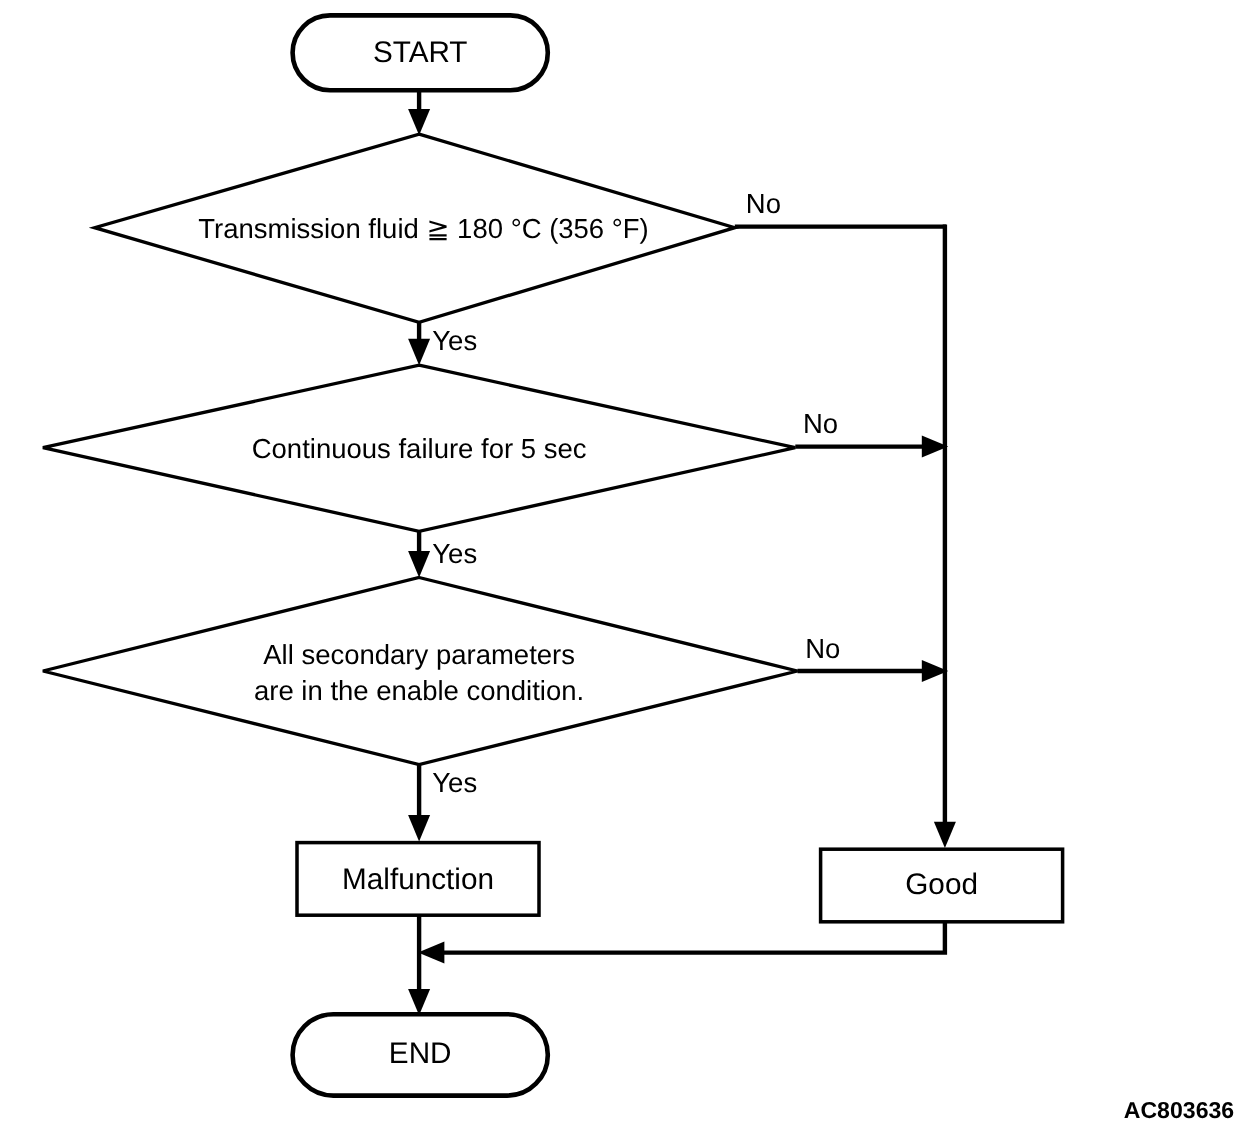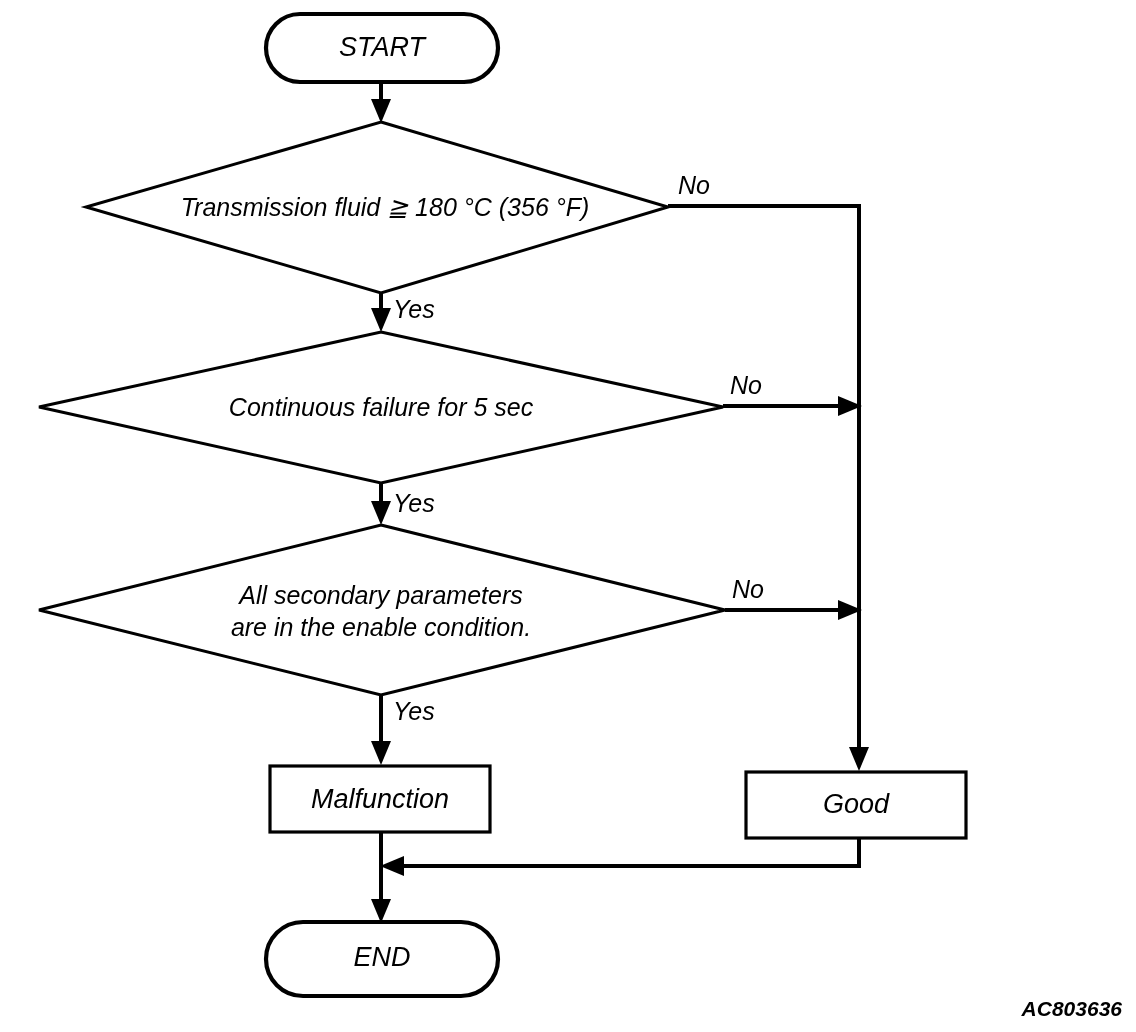--- a/index.html
+++ b/index.html
@@ -11,21 +11,20 @@
   body {
     font-family: "Liberation Sans", sans-serif;
     color: #000000;
   }
   #canvas {
     position: relative;
     width: 1136px;
     height: 1032px;
     background: #ffffff;
     overflow: hidden;
-    font-style: italic;
   }
   #flow-svg {
     position: absolute;
     left: 0;
     top: 0;
     width: 1136px;
     height: 1032px;
   }
   .node-text {
     font-family: "Liberation Sans", sans-serif;

